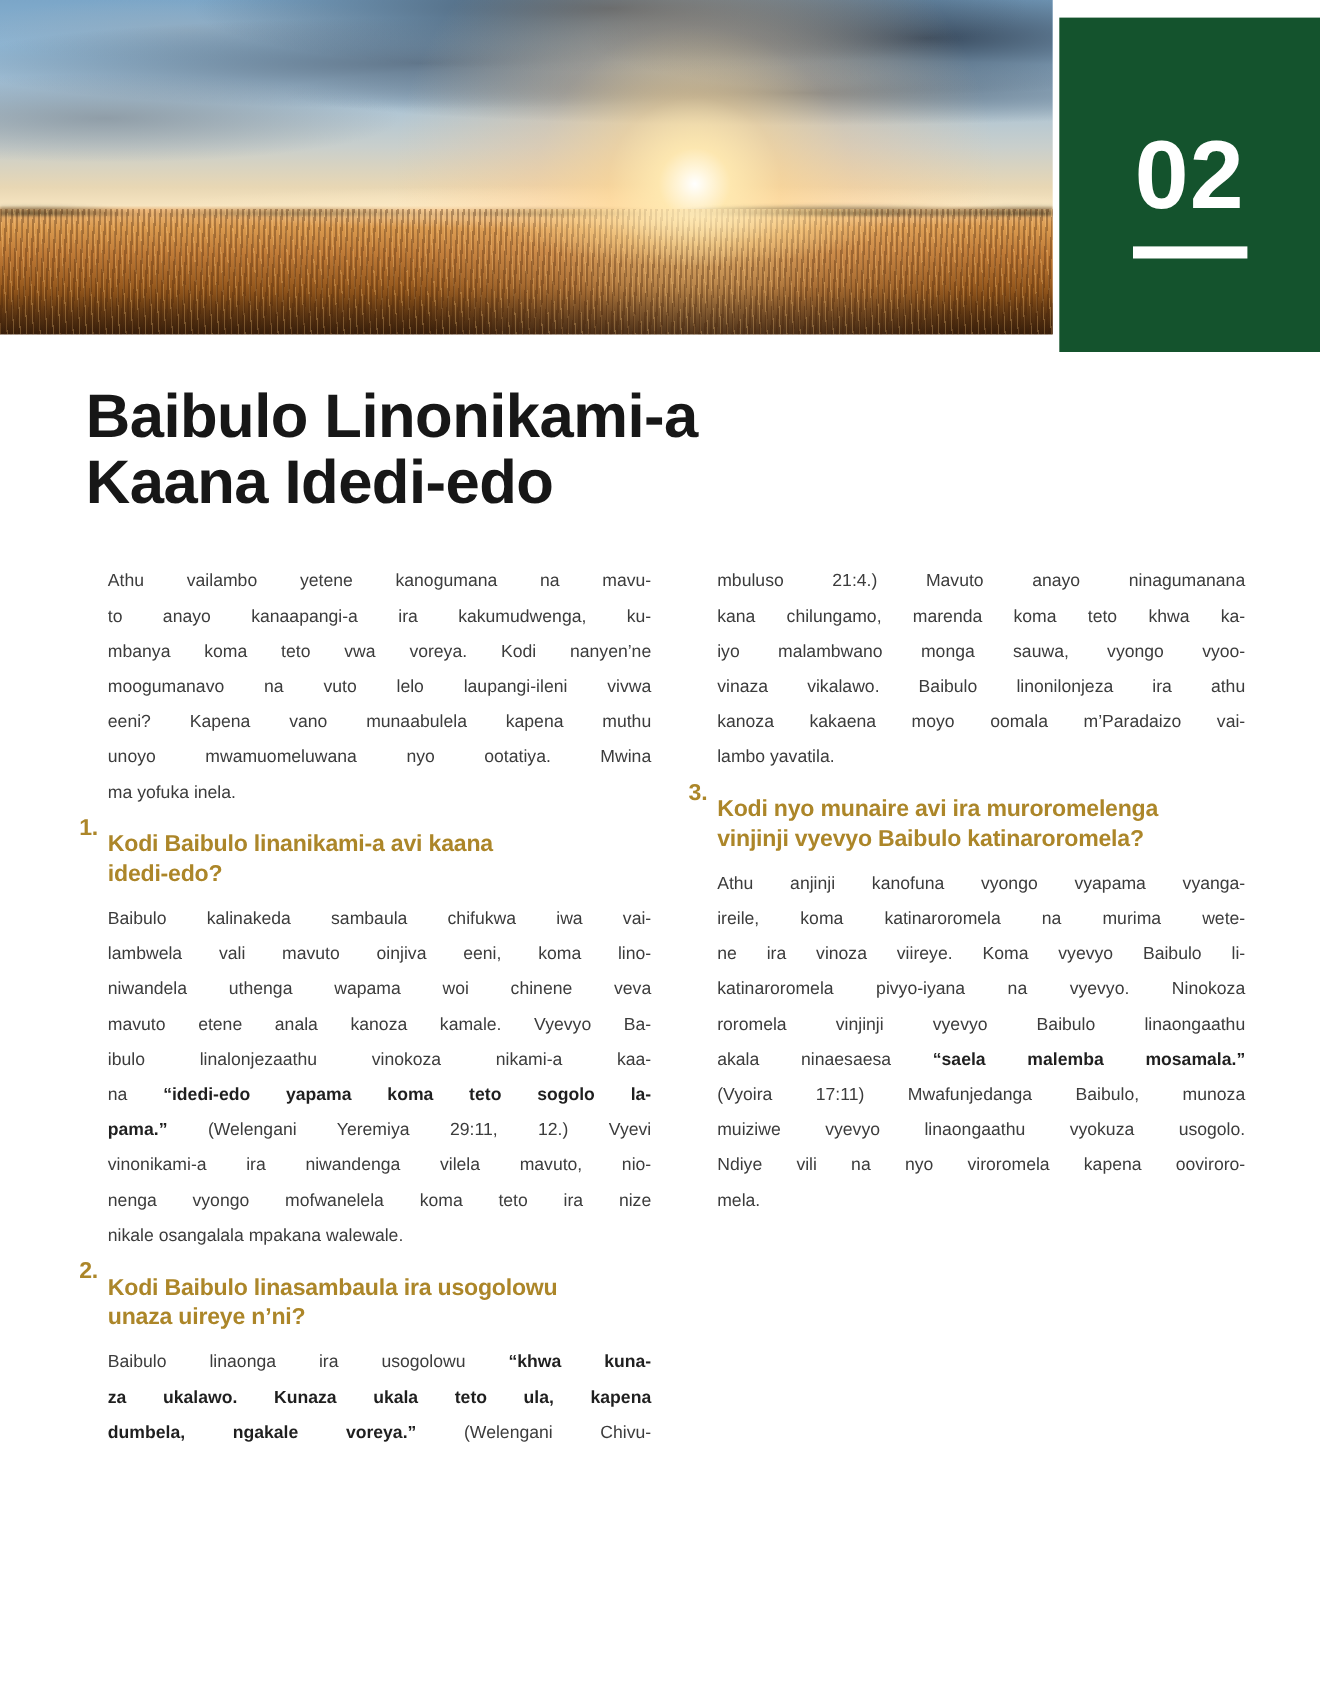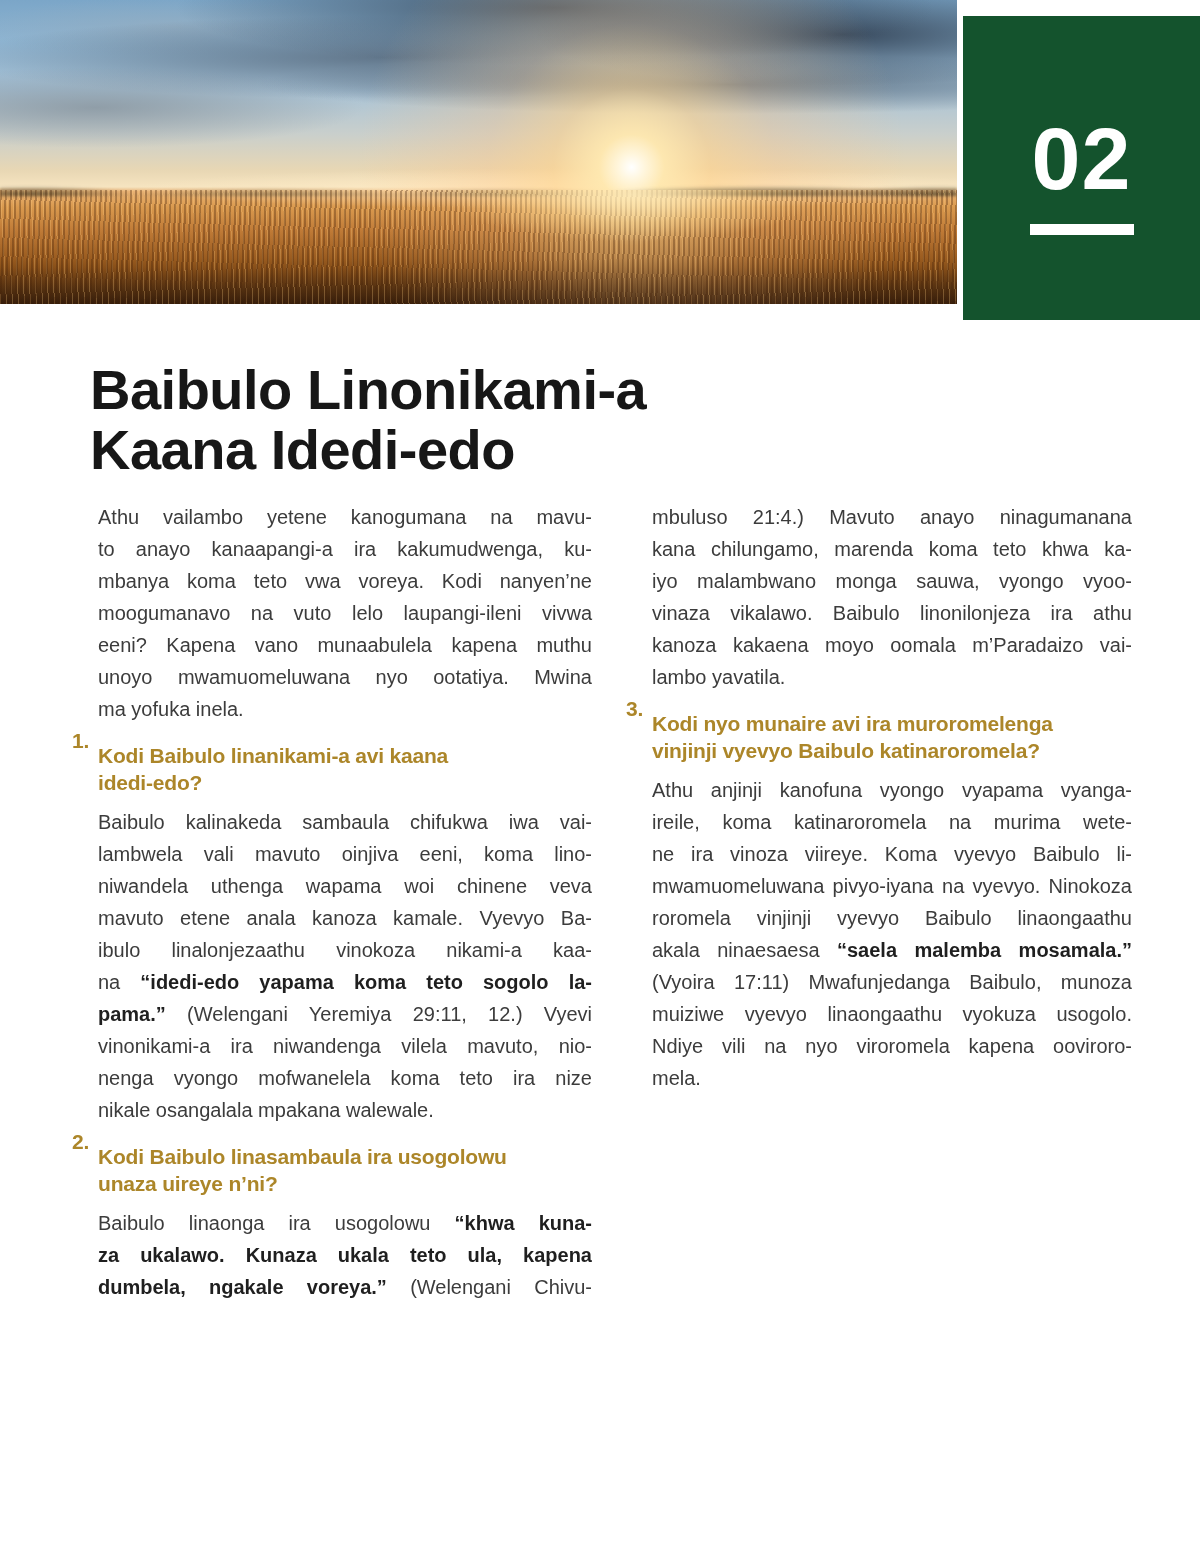--- a/index.html
+++ b/index.html
@@ -62,21 +62,21 @@
   .title{
     position:absolute;left:74px;top:344px;
     font-size:56px;line-height:60px;font-weight:700;color:#171717;letter-spacing:-0.5px;
   }
 
   
   .col{position:absolute;top:501px;}
   .col-left{left:72px;width:520px;}
   .col-right{left:626px;width:506px;}
 
-  .para{font-size:20px;line-height:32px;color:#3c3c3c;margin:0 0 0 26px;}
+  .para{font-size:16px;line-height:32px;color:#3c3c3c;margin:12px 0 0 26px;}
   .col-left  .para{width:494px;}
   .col-right .para{width:480px;}
   .line{text-align:justify;text-align-last:justify;white-space:normal;}
   .line.line-end{text-align-last:left;}
   .para b{font-weight:700;color:#1f1f1f;}
 
   .question{
     display:flex;margin:2px 0 10px 0;
     font-size:21px;line-height:27px;font-weight:700;color:#ac8629;letter-spacing:-0.2px;
   }
@@ -93,21 +93,21 @@
     <div class="sun-glow"></div>
     <div class="treeline"></div>
     <div class="field-overlay"></div>
   </div>
 
   <div class="badge">
     <div class="badge-number">02</div>
     <div class="badge-bar"></div>
   </div>
 
-  <h1 class="title" style="margin:16px;">
+  <h1 class="title" style="margin:4px;">
     <div>Baibulo Linonikami-a</div>
     <div>Kaana Idedi-edo</div>
   </h1>
 
   <div class="col col-left">
       <div class="para">
         <div class="line"><span>Athu vailambo yetene kanogumana na mavu-</span></div>
         <div class="line"><span>to anayo kanaapangi-a ira kakumudwenga, ku-</span></div>
         <div class="line"><span>mbanya koma teto vwa voreya. Kodi nanyen’ne</span></div>
         <div class="line"><span>moogumanavo na vuto lelo laupangi-ileni vivwa</span></div>
@@ -160,21 +160,21 @@
         <div class="q-num">3.</div>
         <div class="q-body">
           <div>Kodi nyo munaire avi ira muroromelenga</div>
           <div>vinjinji vyevyo Baibulo katinaroromela?</div>
         </div>
       </div>
       <div class="para">
         <div class="line"><span>Athu anjinji kanofuna vyongo vyapama vyanga-</span></div>
         <div class="line"><span>ireile, koma katinaroromela na murima wete-</span></div>
         <div class="line"><span>ne ira vinoza viireye. Koma vyevyo Baibulo li-</span></div>
-        <div class="line"><span>mwamuomeluwana pivyo-iyana na vyevyo. Ninokoza</span></div>
+        <div class="line"><span>katinaroromela pivyo-iyana na vyevyo. Ninokoza</span></div>
         <div class="line"><span>roromela vinjinji vyevyo Baibulo linaongaathu</span></div>
         <div class="line"><span>akala ninaesaesa </span><b>“saela malemba mosamala.”</b></div>
         <div class="line"><span>(Vyoira 17:11) Mwafunjedanga Baibulo, munoza</span></div>
         <div class="line"><span>muiziwe vyevyo linaongaathu vyokuza usogolo.</span></div>
         <div class="line"><span>Ndiye vili na nyo viroromela kapena ooviroro-</span></div>
         <div class="line line-end"><span>mela.</span></div>
       </div>
     </div>
 
 </div>

